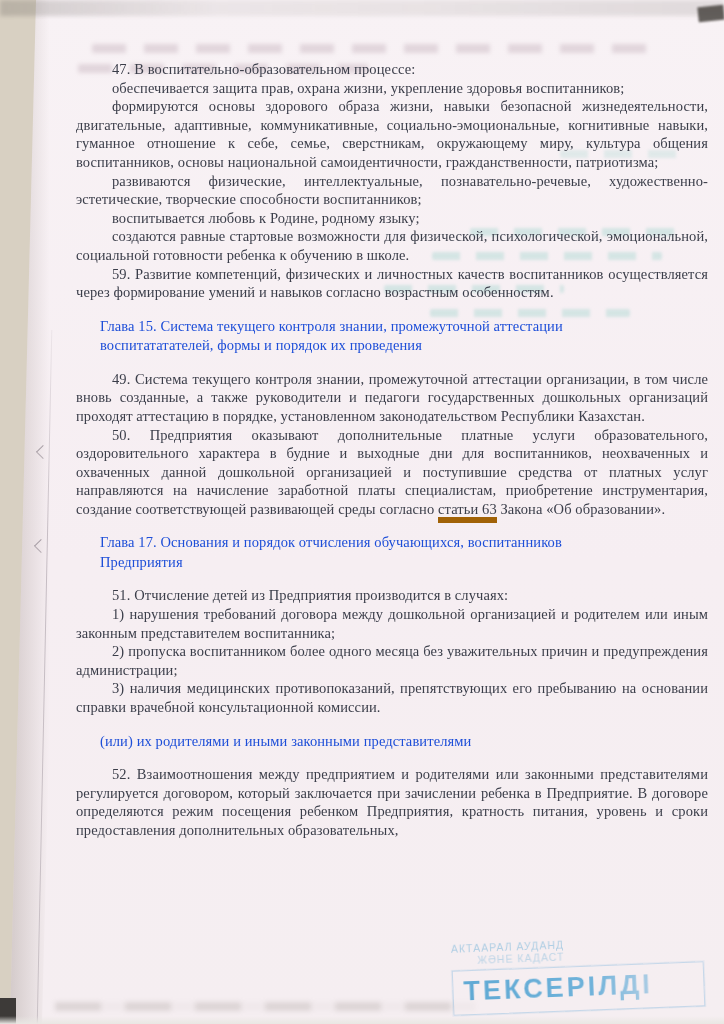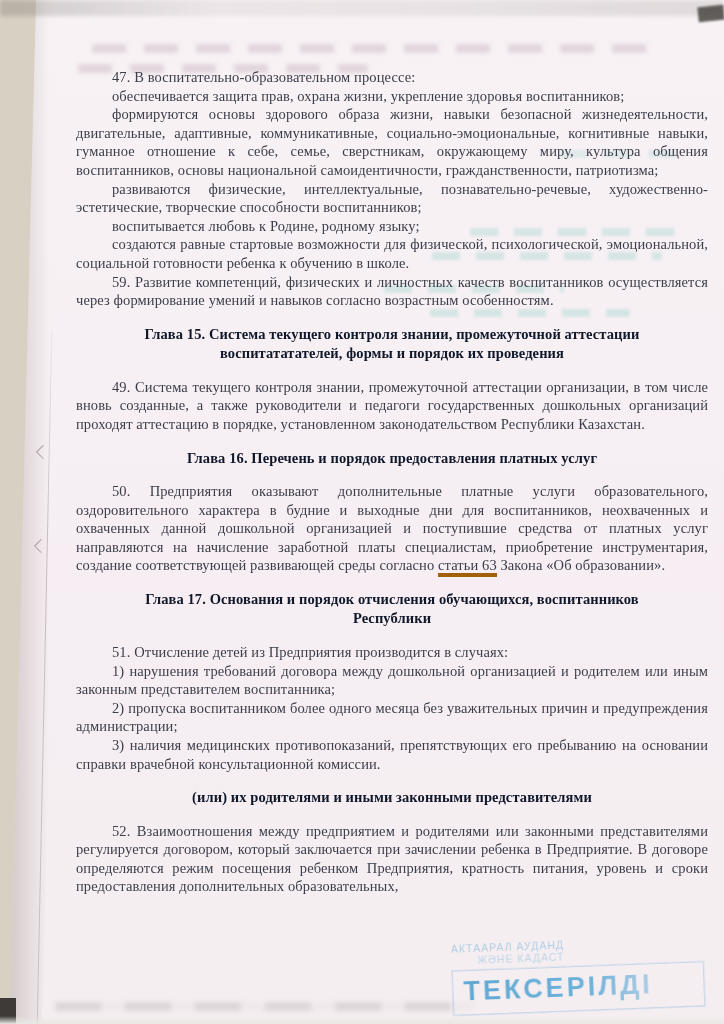--- a/index.html
+++ b/index.html
@@ -59,33 +59,33 @@
   
   .bottom-block{position:absolute;left:0;bottom:0;width:16px;height:26px;background:#3d3a38;filter:blur(.5px);}
   .bottom-smudge{
     position:absolute;left:55px;top:1002px;width:420px;height:9px;
     background:repeating-linear-gradient(90deg,rgba(150,140,135,.5) 0 46px,rgba(150,140,135,.1) 46px 70px);
     filter:blur(2.5px);opacity:.5;
   }
   .bottom-edge{position:absolute;left:0;bottom:0;width:724px;height:8px;background:linear-gradient(180deg,rgba(210,208,204,.0),#e9e7e3);}
   
   .content{
-    position:absolute;left:76px;top:68px;width:632px;
+    position:absolute;left:76px;top:60px;width:632px;
     font-size:14.5px;line-height:18.6px;
     color:#3b3e4a;
     text-align:justify;
     letter-spacing:.1px;
   }
   .para{text-indent:36px;margin:0;}
   .heading{
-    text-align:center;font-weight:bold;color:#0f172a;
+    font-weight:normal;color:#1d4ed8;
     margin:15px 24px 14px 24px;text-indent:0;line-height:19.5px;
   }
   .heading span{display:block;}
-  .u-link{border-bottom:4px solid #a16207;}
+  .u-link{border-bottom:6px solid #a16207;}
   
   .stamp{
     position:absolute;left:452px;top:938px;width:252px;
     transform:rotate(-2.2deg);
     color:#69aed6;
     font-family:"Liberation Sans","DejaVu Sans",sans-serif;
   }
   .stamp .small{
     font-size:10.5px;letter-spacing:1px;opacity:.5;filter:blur(.4px);
     white-space:nowrap;
@@ -134,29 +134,26 @@
     <p class="para">создаются равные стартовые возможности для физической, психологической, эмоциональной, социальной готовности ребенка к обучению в школе.</p>
     <p class="para">59. Развитие компетенций, физических и личностных качеств воспитанников осуществляется через формирование умений и навыков согласно возрастным особенностям.</p>
 
     <p class="heading">
       <span>Глава 15. Система текущего контроля знании, промежуточной аттестации</span>
       <span>воспитататателей, формы и порядок их проведения</span>
     </p>
 
     <p class="para">49. Система текущего контроля знании, промежуточной аттестации организации, в том числе вновь созданные, а также руководители и педагоги государственных дошкольных организаций проходят аттестацию в порядке, установленном законодательством Республики Казахстан.</p>
 
-    <p class="heading">
-      <span>Глава 16. Перечень и порядок предоставления платных услуг</span>
-    </p>
 
     <p class="para"><span>50. Предприятия оказывают дополнительные платные услуги образовательного, оздоровительного характера в будние и выходные дни для воспитанников, неохваченных и охваченных данной дошкольной организацией и поступившие средства от платных услуг направляются на начисление заработной платы специалистам, приобретение инструментария, создание соответствующей развивающей среды согласно </span><span class="u-link">статьи 63</span><span> Закона «Об образовании».</span></p>
 
     <p class="heading">
       <span>Глава 17. Основания и порядок отчисления обучающихся, воспитанников</span>
-      <span>Республики</span>
+      <span>Предприятия</span>
     </p>
 
     <p class="para">51. Отчисление детей из Предприятия производится в случаях:</p>
     <p class="para">1) нарушения требований договора между дошкольной организацией и родителем или иным законным представителем воспитанника;</p>
     <p class="para">2) пропуска воспитанником более одного месяца без уважительных причин и предупреждения администрации;</p>
     <p class="para">3) наличия медицинских противопоказаний, препятствующих его пребыванию на основании справки врачебной консультационной комиссии.</p>
 
     <p class="heading">
       <span>(или) их родителями и иными законными представителями</span>
     </p>

